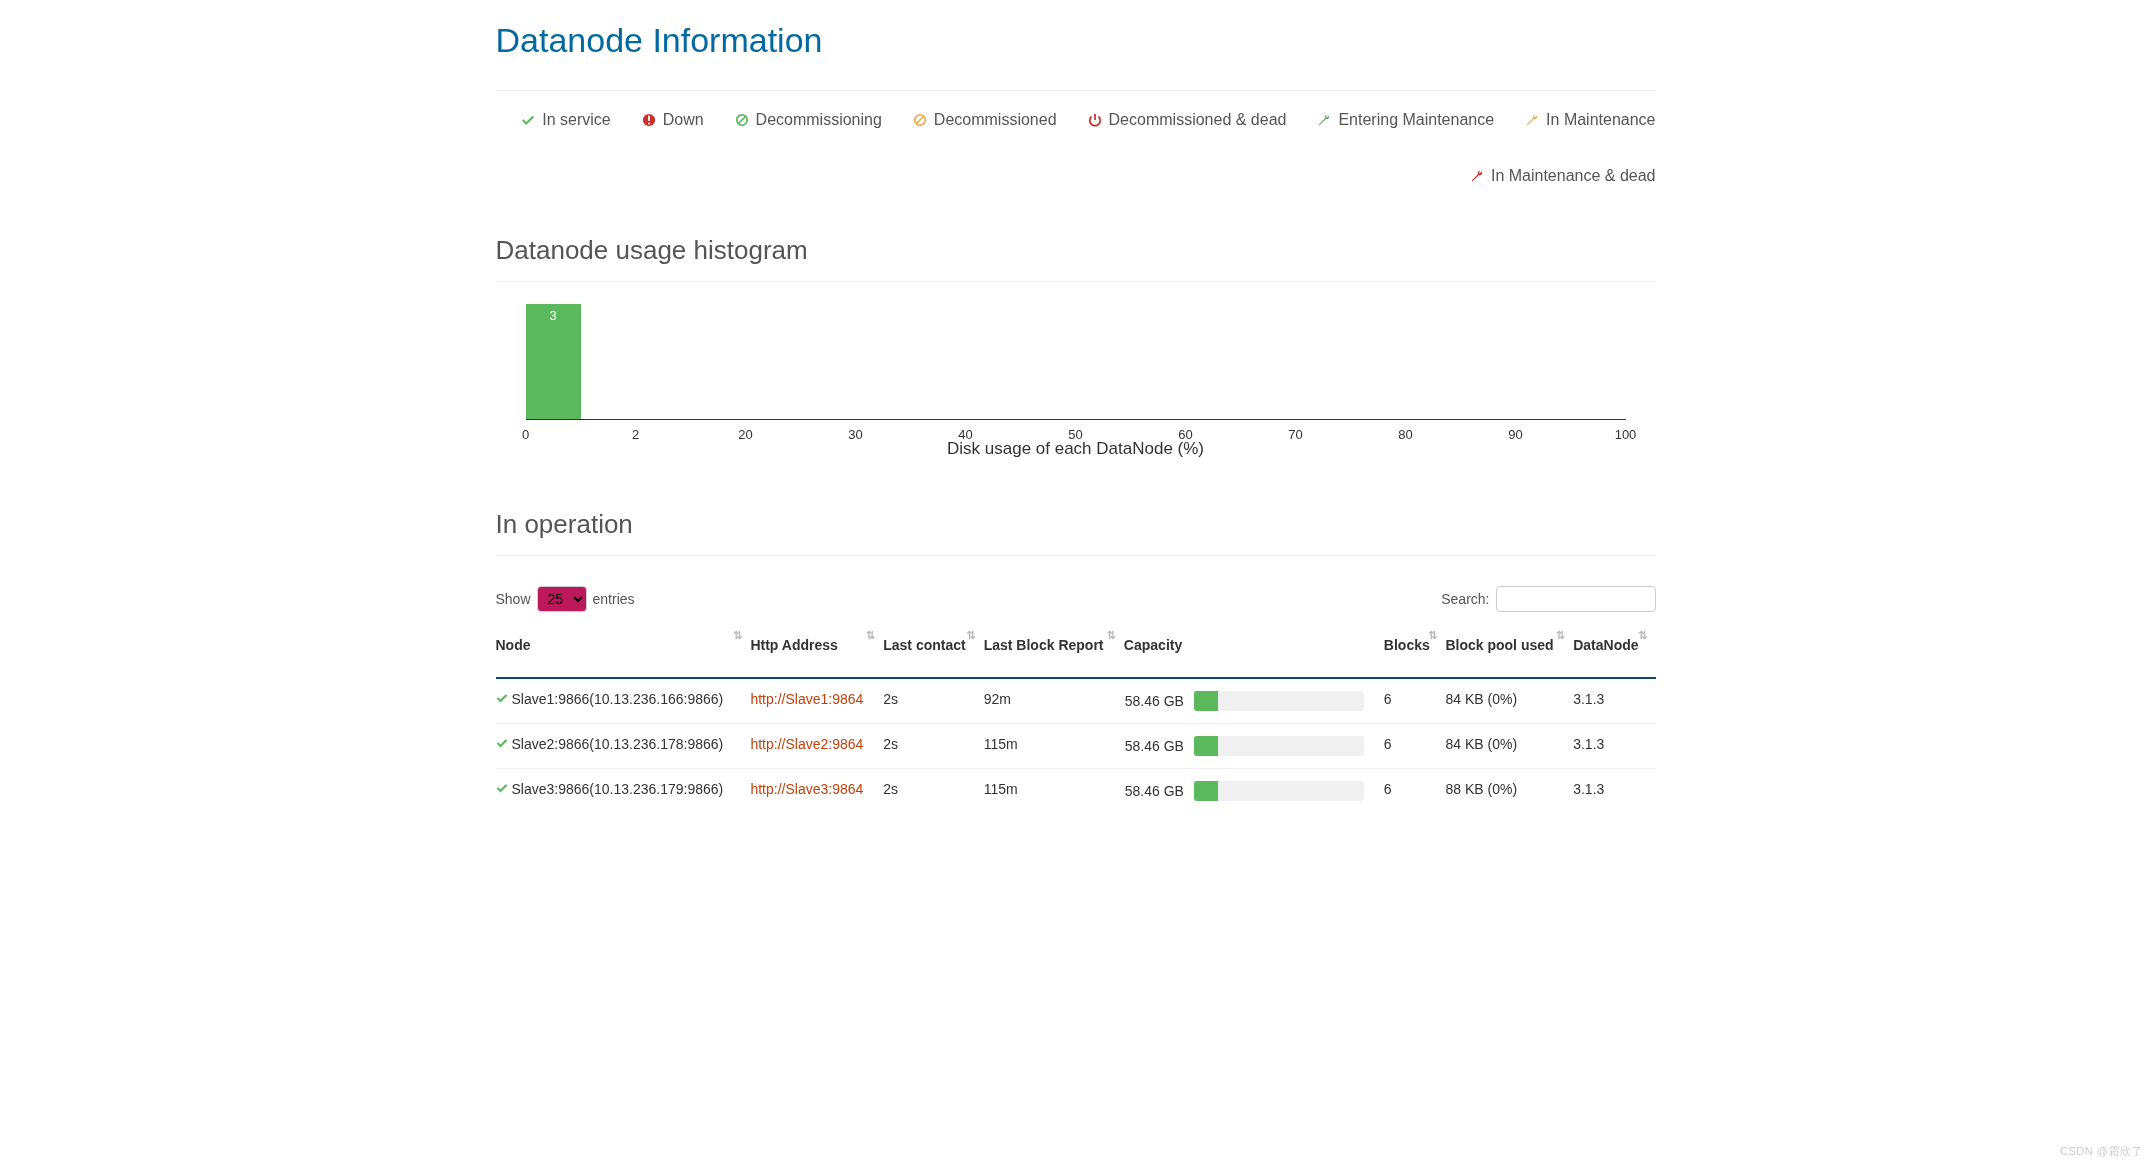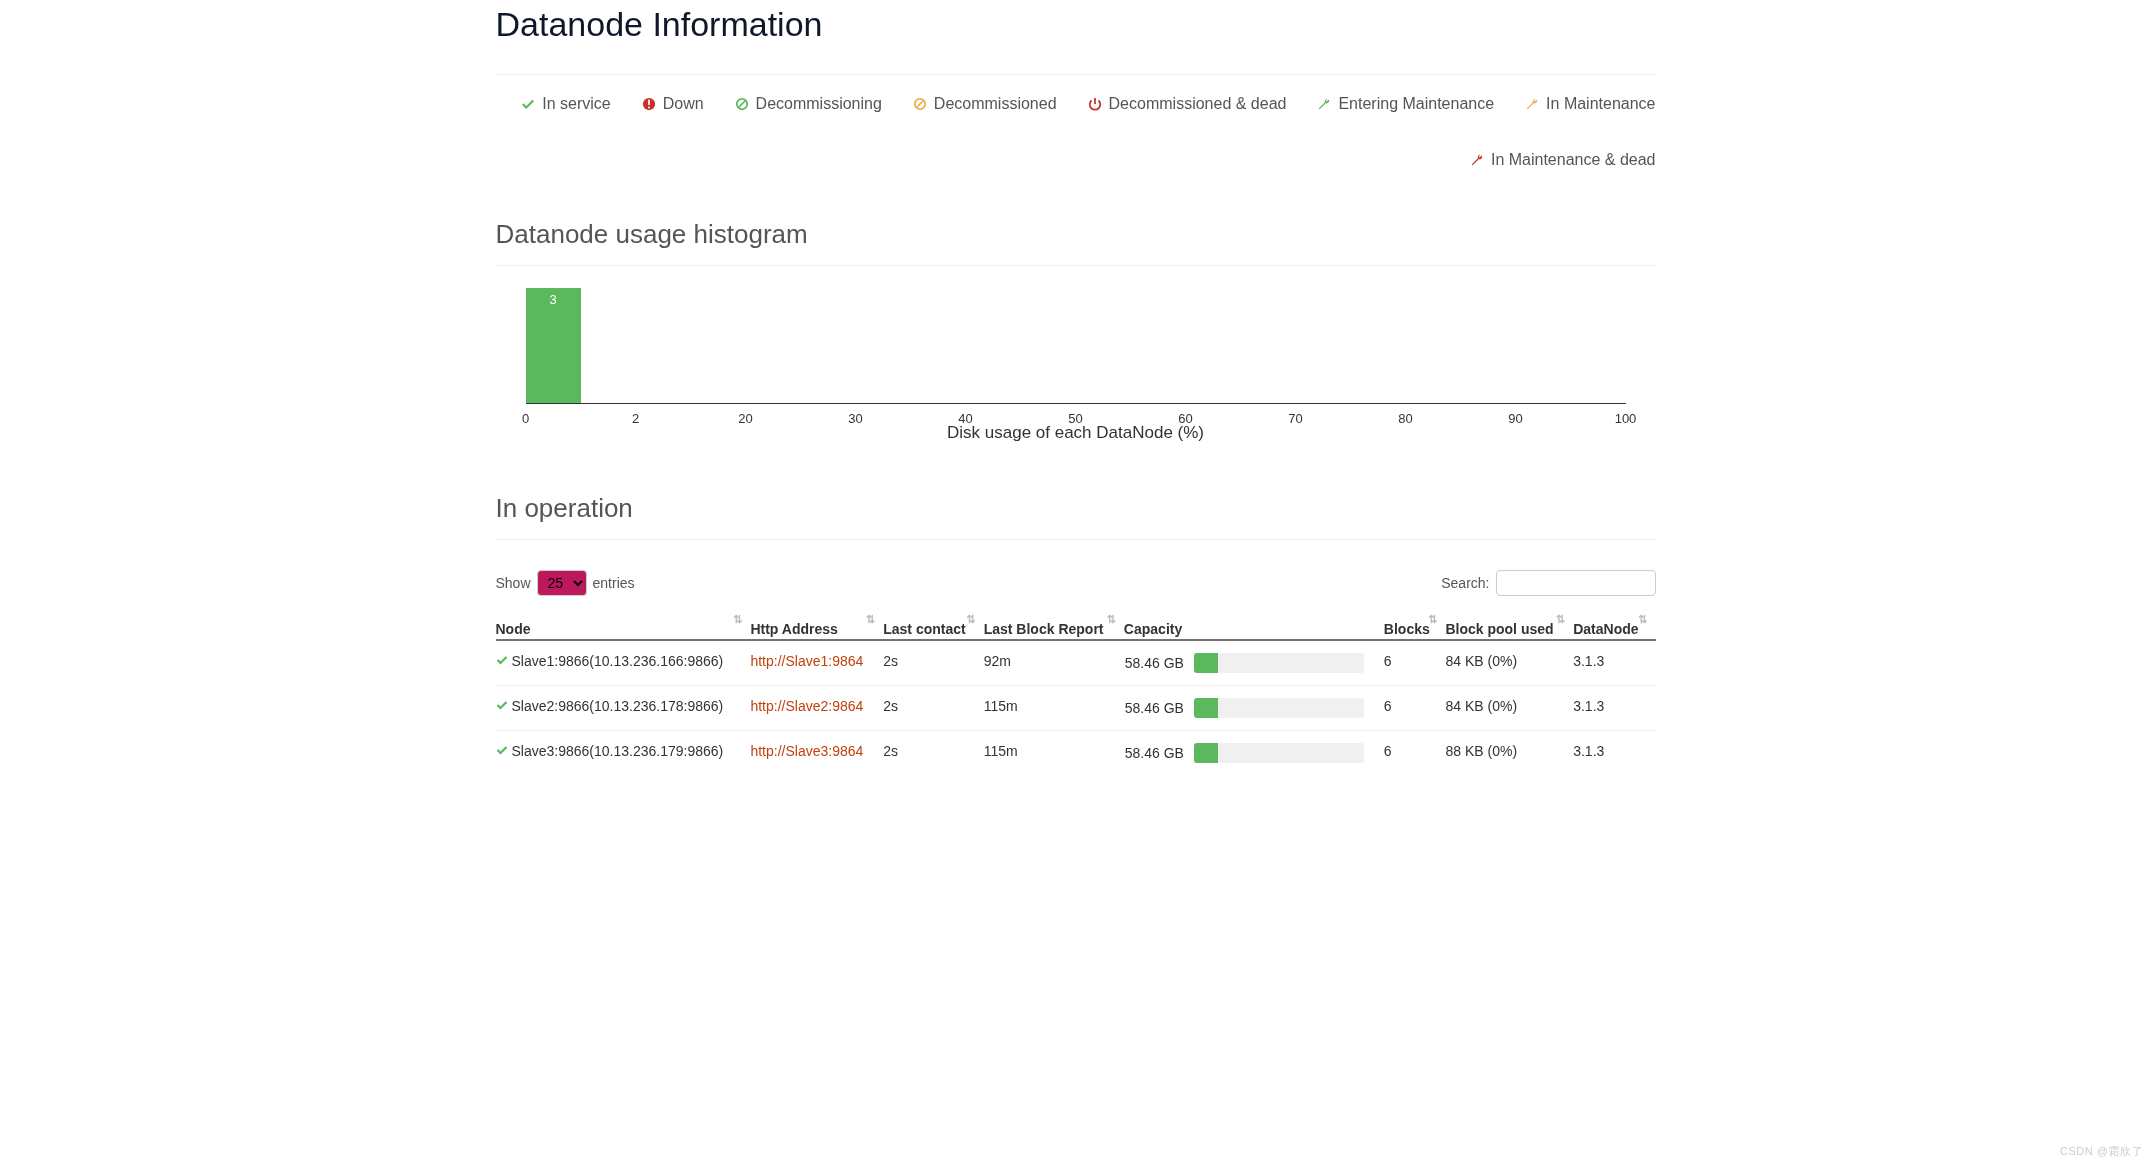--- a/index.html
+++ b/index.html
@@ -14,22 +14,22 @@
       font-size: 14px;
     }
     .container {
       max-width: 1200px;
       margin: 0 auto;
       padding: 0 20px;
     }
     h1.page-title {
       font-size: 34px;
       font-weight: 400;
-      color: #0f172a;
-      margin-top: 5px;
+      color: #0369a1;
+      margin-top: 21px;
       margin-bottom: 15px;
       padding-bottom: 15px;
     }
     .section-divider {
       border-bottom: 1px solid #eee;
       margin-bottom: 20px;
     }
     .legend {
       display: flex;
       flex-wrap: wrap;
@@ -131,22 +131,22 @@
     }
     table.data {
       width: 100%;
       border-collapse: collapse;
       margin-bottom: 40px;
     }
     table.data thead th {
       text-align: left;
       font-weight: 700;
       color: #333;
-      padding: 10px 12px 2px 0;
-      border-bottom: 2px solid #737373;
+      padding: 10px 12px 24px 0;
+      border-bottom: 2px solid #0c4a6e;
       vertical-align: bottom;
       font-size: 14px;
       position: relative;
     }
     table.data thead th .sort-icon {
       position: absolute;
       right: 8px;
       top: 2px;
       color: #bbb;
       font-size: 11px;

